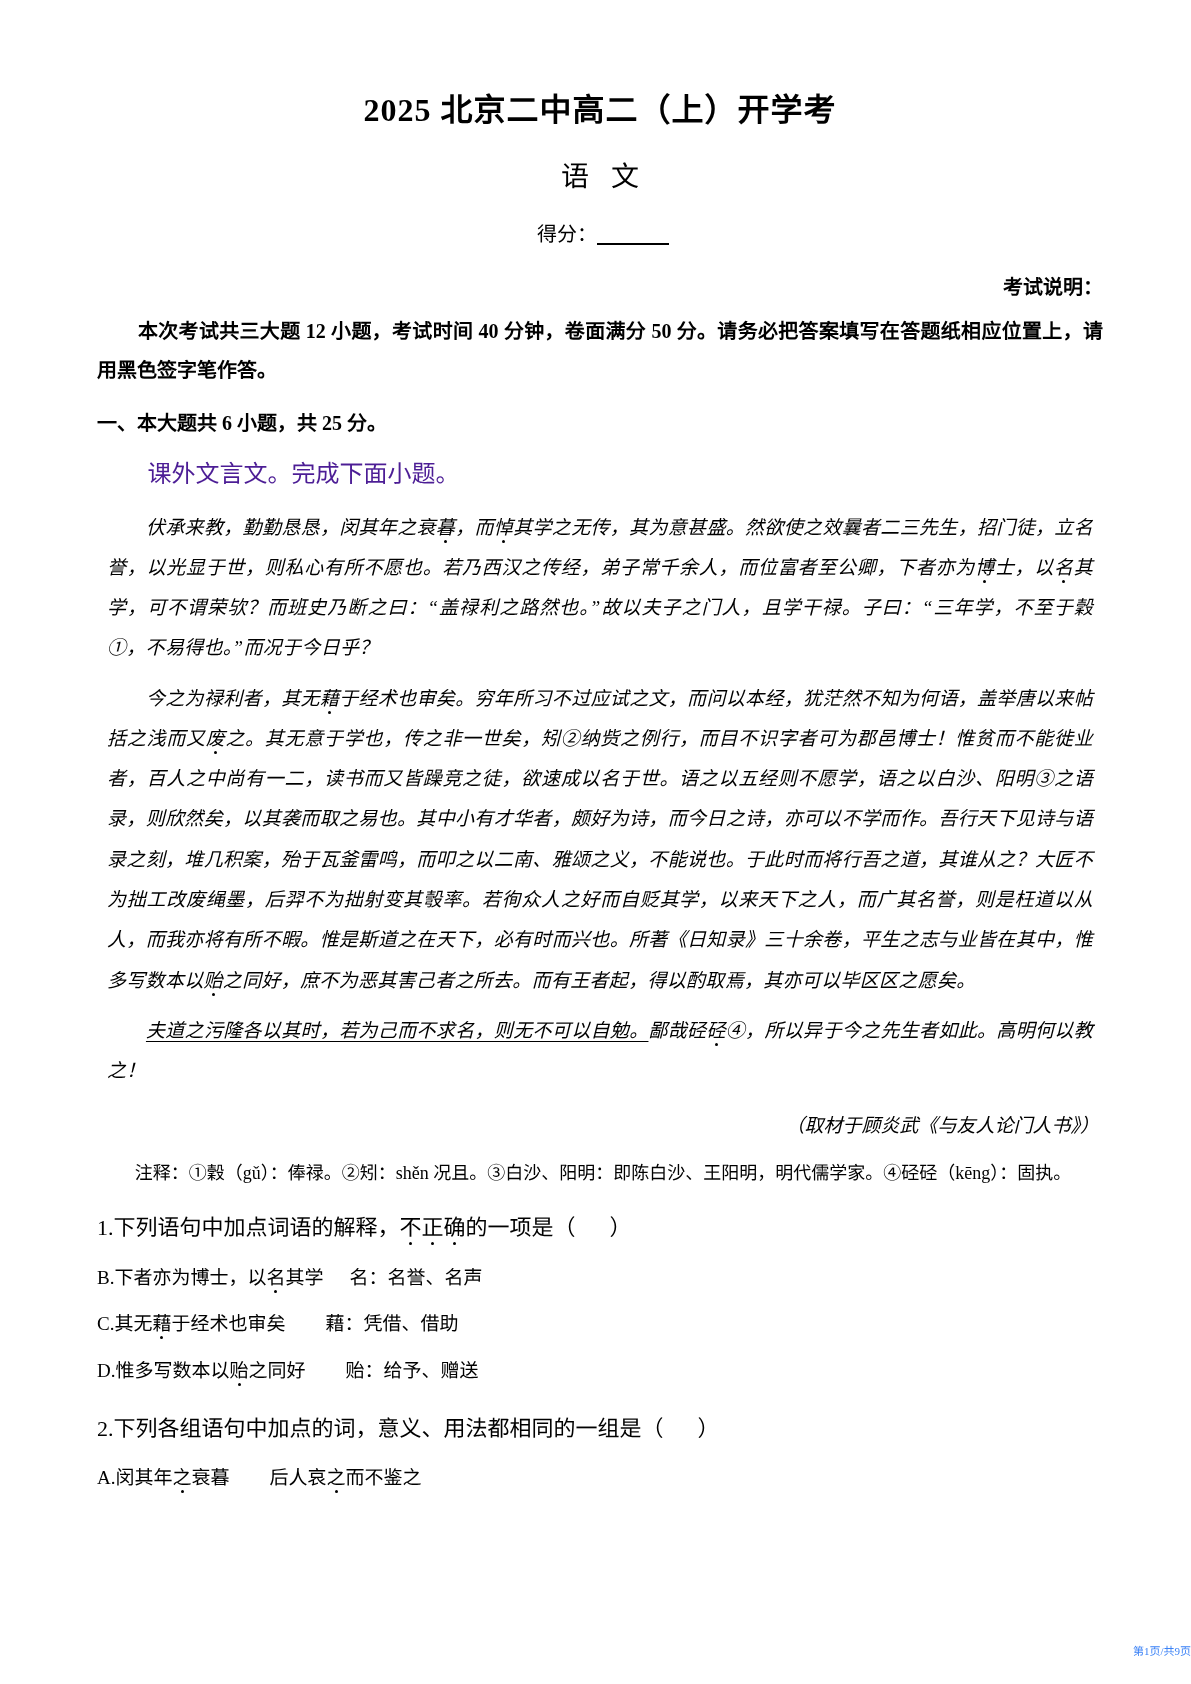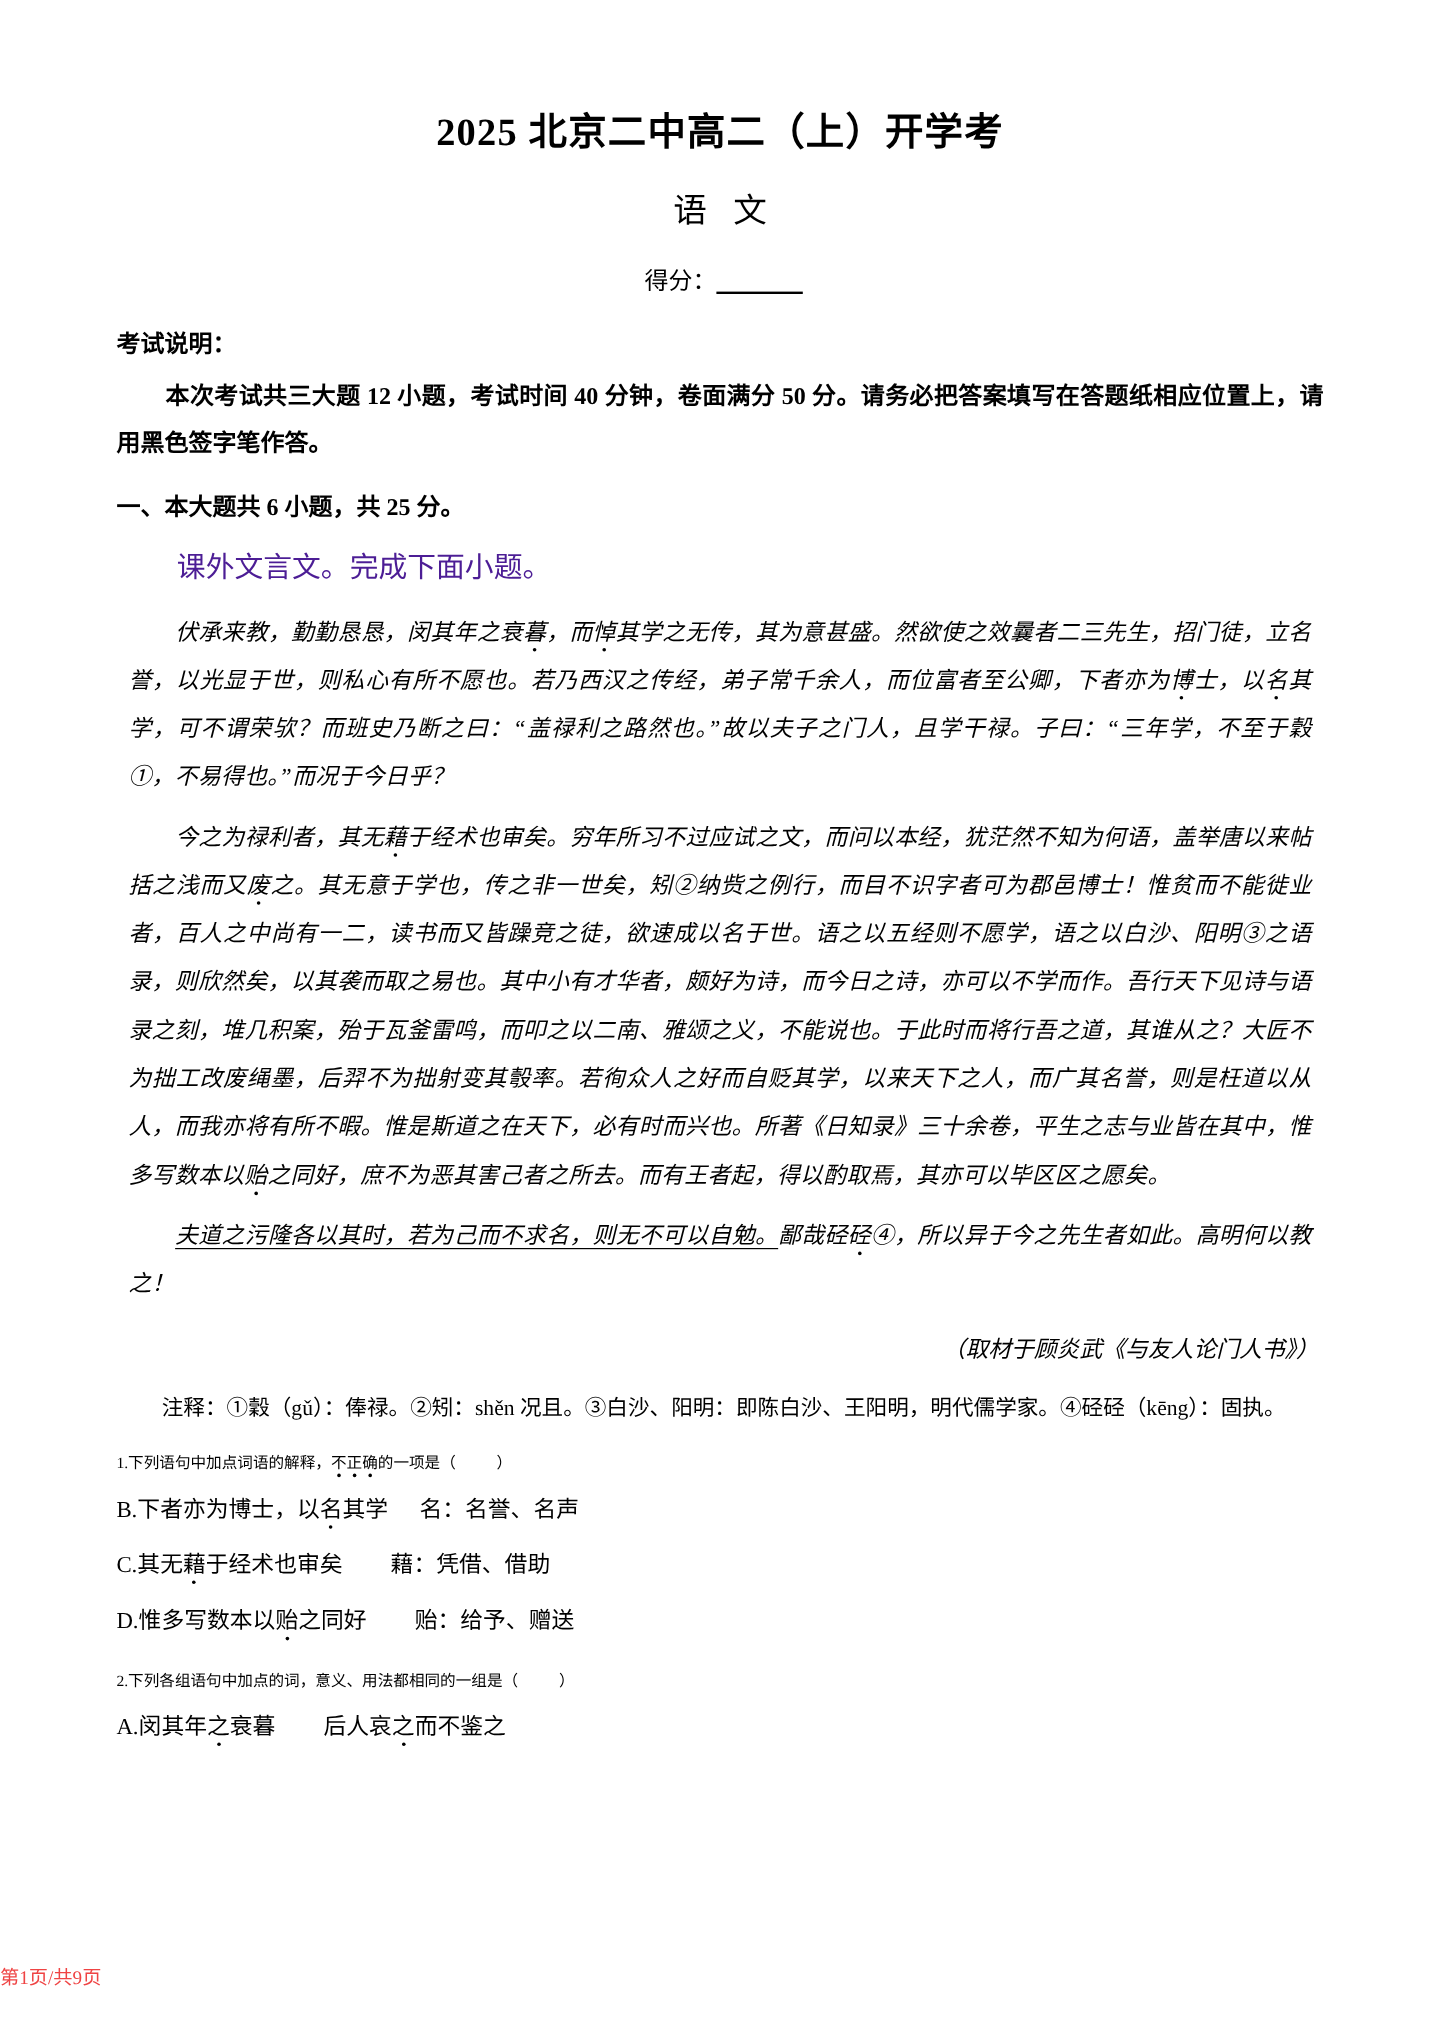--- a/index.html
+++ b/index.html
@@ -54,20 +54,21 @@
     border-bottom: 2px solid #000;
     vertical-align: -4px;
   }
 
   
   .label-bold {
     font-size: 20px;
     font-weight: bold;
     margin: 22px 0 0 0;
     line-height: 1.85;
+    text-align: right;
   }
   .instr {
     font-size: 20px;
     font-weight: bold;
     line-height: 1.95;
     text-indent: 2.05em;
     margin: 6px 0 0 0;
     text-align: justify;
     text-justify: inter-ideograph;
   }
@@ -131,42 +132,42 @@
     font-size: 18px;
     line-height: 2.0;
     margin: 10px 0 0 0;
     text-indent: 2.1em;
     text-align: justify;
     text-justify: inter-ideograph;
   }
 
   
   .q-stem {
-    font-size: 13px;
+    font-size: 22px;
     line-height: 2.1;
     margin: 14px 0 0 0;
   }
   .q-opt {
     font-size: 19px;
     line-height: 2.15;
     margin: 6px 0 0 0;
   }
   .q-opt .gap { display: inline-block; width: 26px; }
   .q-opt .gap-lg { display: inline-block; width: 40px; }
   .paren-blank { display: inline-block; width: 34px; }
 
   
   .footer {
     position: absolute;
     left: 0;
     right: 0;
     bottom: 26px;
-    text-align: left;
-    font-size: 16px;
-    color: #ef4444;
+    text-align: right;
+    font-size: 11px;
+    color: #3b82f6;
   }
 </style>
 </head>
 <body>
 
 <div class="page">
 
   <h1 class="doc-title">2025 北京二中高二（上）开学考</h1>
 
   <h2 class="doc-subject">语文</h2>

